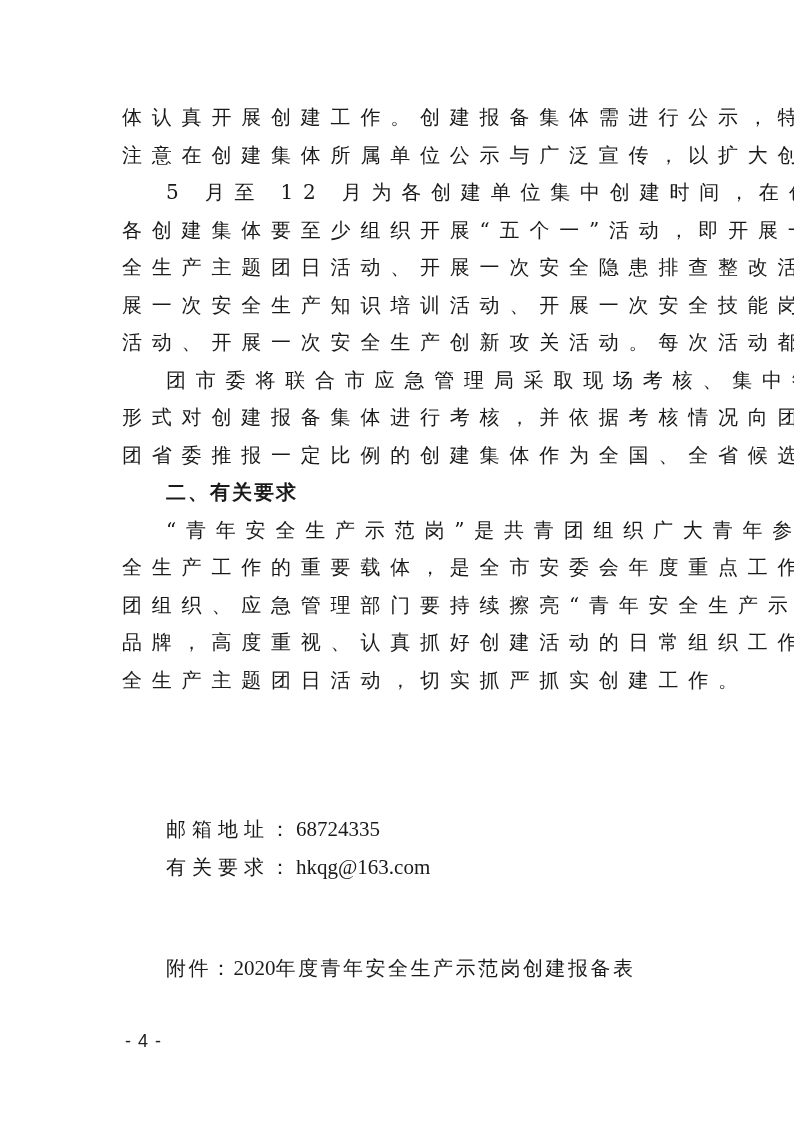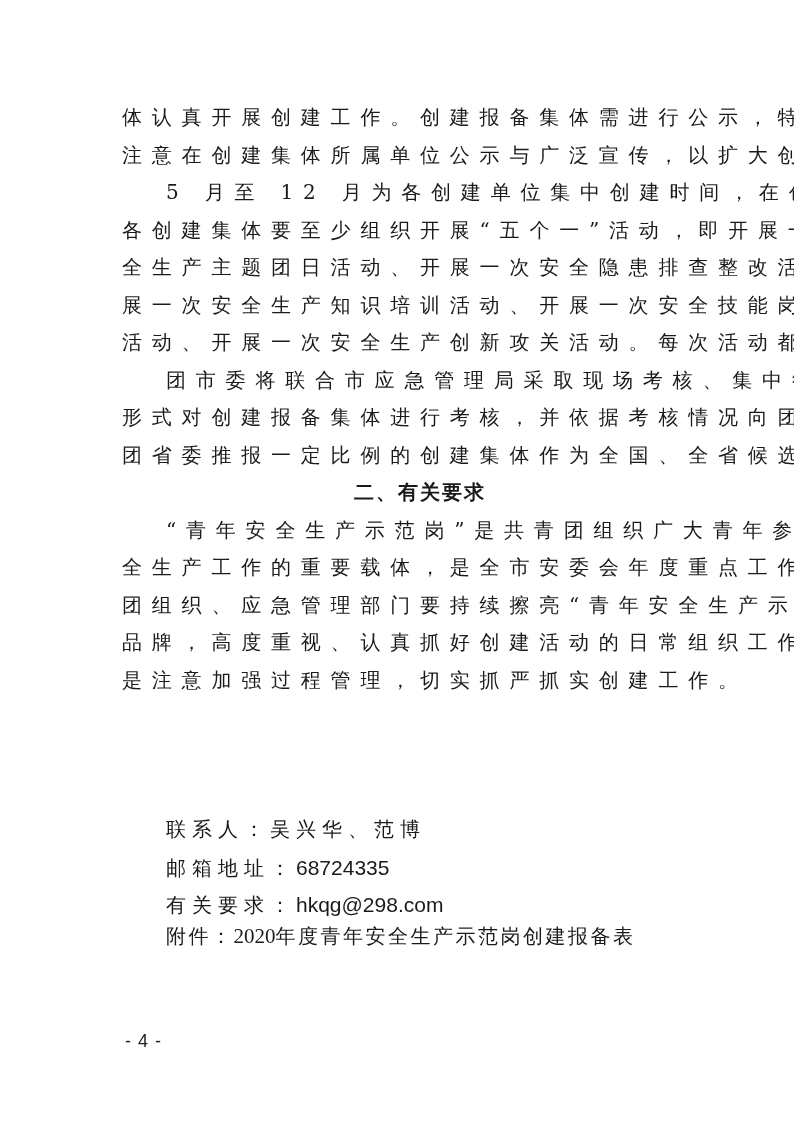--- a/index.html
+++ b/index.html
@@ -36,39 +36,38 @@
       white-space: nowrap;
       overflow: visible;
     }
     .indent {
       padding-left: 44px;
     }
     .heading {
       font-family: "DejaVu Sans", "Liberation Sans", sans-serif;
       font-weight: bold;
       letter-spacing: 2px;
-      text-align: center;
     }
     .contact {
       position: absolute;
       left: 166px;
       top: 811px;
     }
     .contact .line {
       letter-spacing: 6px;
     }
     .contact .value {
-      font-family: Liberation Sans, sans-serif;
+      font-family: Liberation Serif, serif;
       letter-spacing: 0;
       font-size: 21px;
     }
     .attachment {
       position: absolute;
       left: 166px;
-      top: 918px;
+      top: 950px;
     }
     .attachment .line {
       letter-spacing: 2.5px;
     }
     .attachment .year {
       font-family: "Liberation Serif", "DejaVu Serif", serif;
       letter-spacing: 0;
       font-size: 21px;
     }
     .page-number {
@@ -100,32 +99,29 @@
     <div class="line indent">团市委将联合市应急管理局采取现场考核、集中答辩等</div>
     <div class="line">形式对创建报备集体进行考核，并依据考核情况向团中央、</div>
     <div class="line">团省委推报一定比例的创建集体作为全国、全省候选集体。</div>
 
     <div class="line indent heading">二、有关要求</div>
 
     <div class="line indent">“青年安全生产示范岗”是共青团组织广大青年参与安</div>
     <div class="line">全生产工作的重要载体，是全市安委会年度重点工作。各级</div>
     <div class="line">团组织、应急管理部门要持续擦亮“青年安全生产示范岗”</div>
     <div class="line">品牌，高度重视、认真抓好创建活动的日常组织工作，特别</div>
-    <div class="line">是注意加强过程管理，切实抓严抓实创建工作。</div>
+    <div class="line">全生产主题团日活动，切实抓严抓实创建工作。</div>
   </div>
 
   <div class="contact">
     <div class="line">
-      <span>联系人：</span><span>吴兴华、范博</span>
-    </div>
-    <div class="line">
       <span>邮箱地址：</span><span class="value">68724335</span>
     </div>
     <div class="line">
-      <span>有关要求：</span><span class="value">hkqg@298.com</span>
+      <span>有关要求：</span><span class="value">hkqg@163.com</span>
     </div>
   </div>
 
   <div class="attachment">
     <div class="line">
       <span>附件：</span><span class="year">2020</span><span>年度青年安全生产示范岗创建报备表</span>
     </div>
   </div>
 
   <div class="page-number">- 4 -</div>

